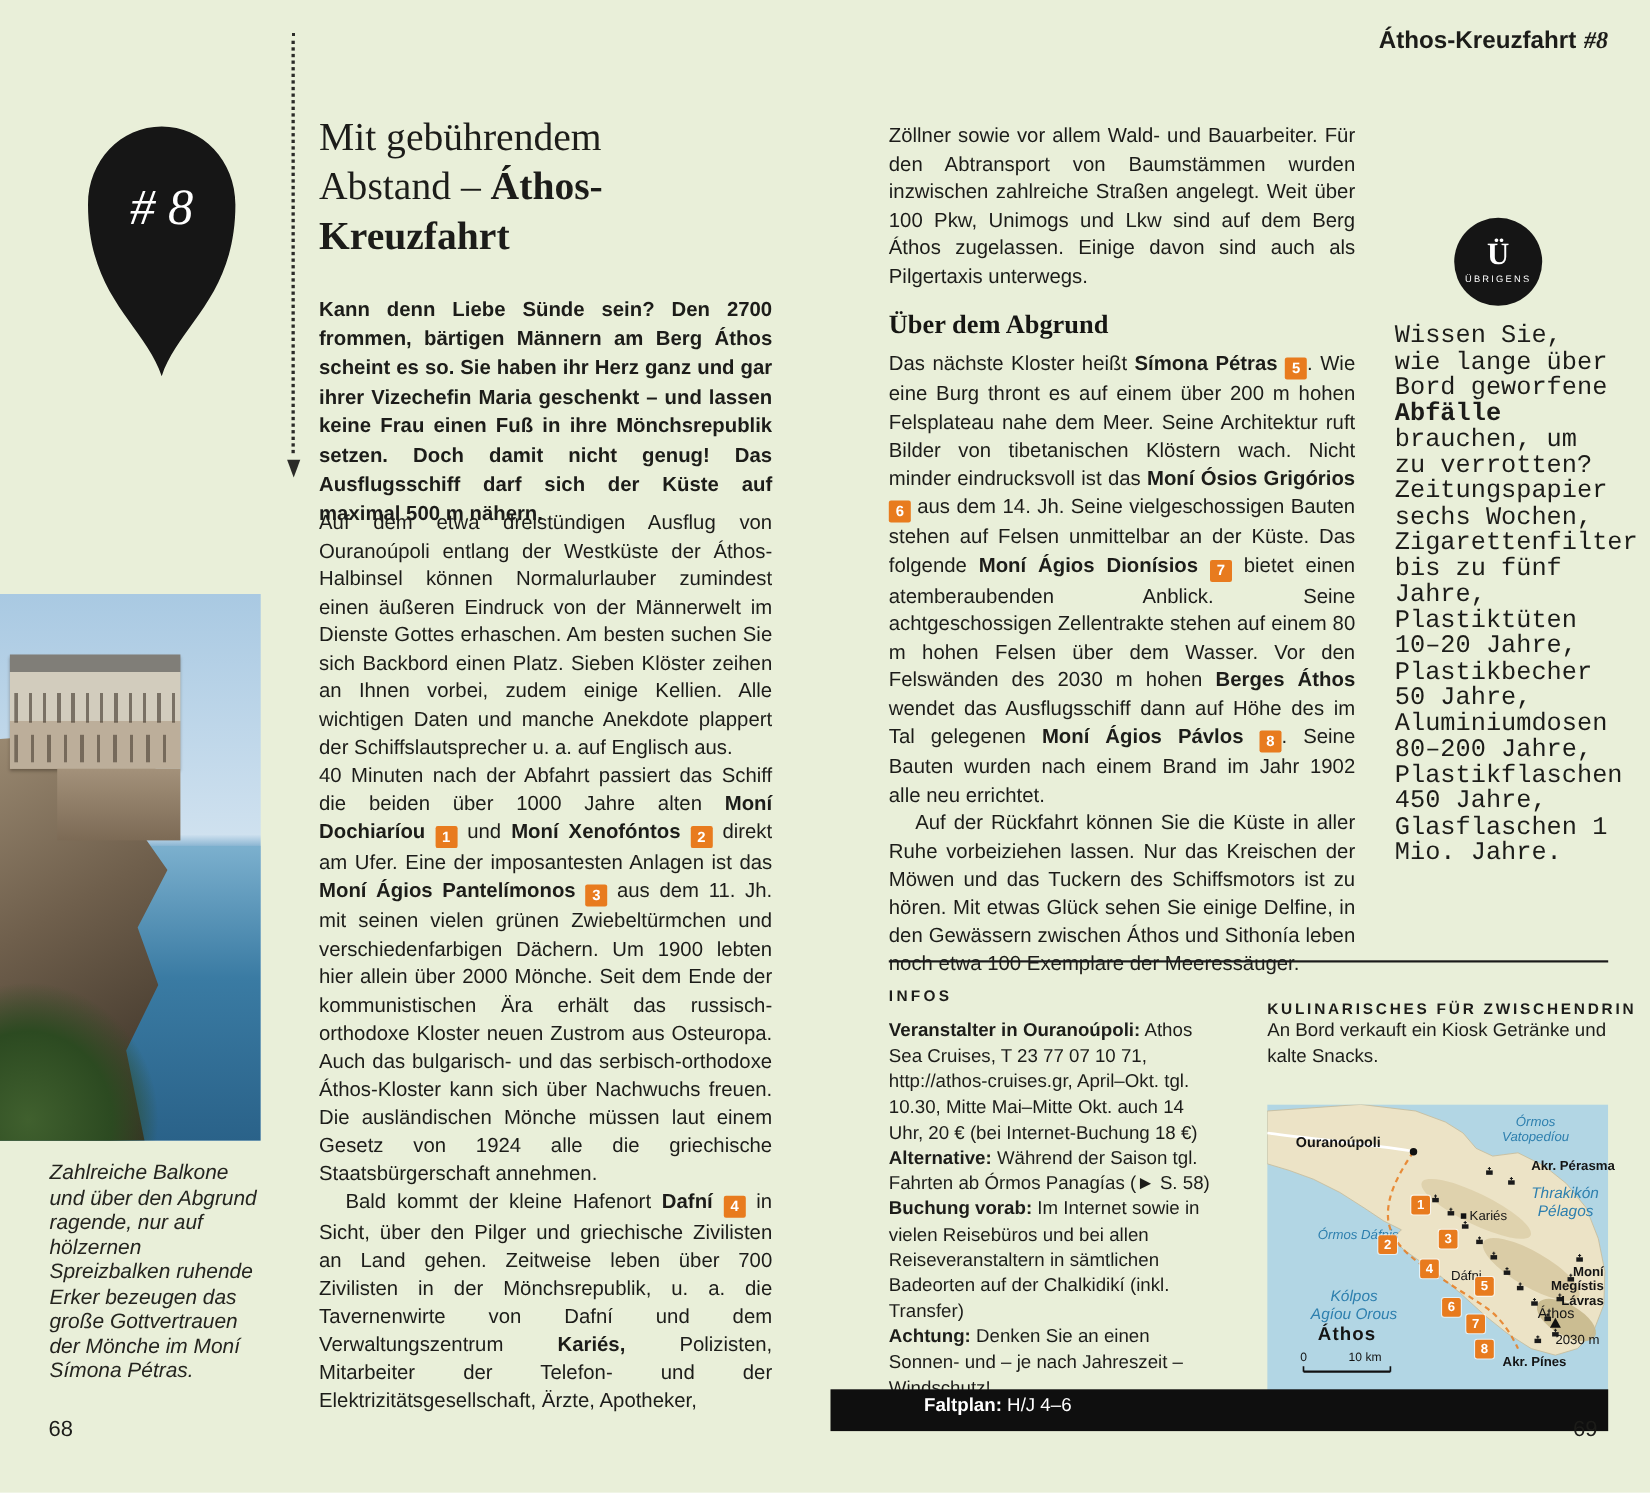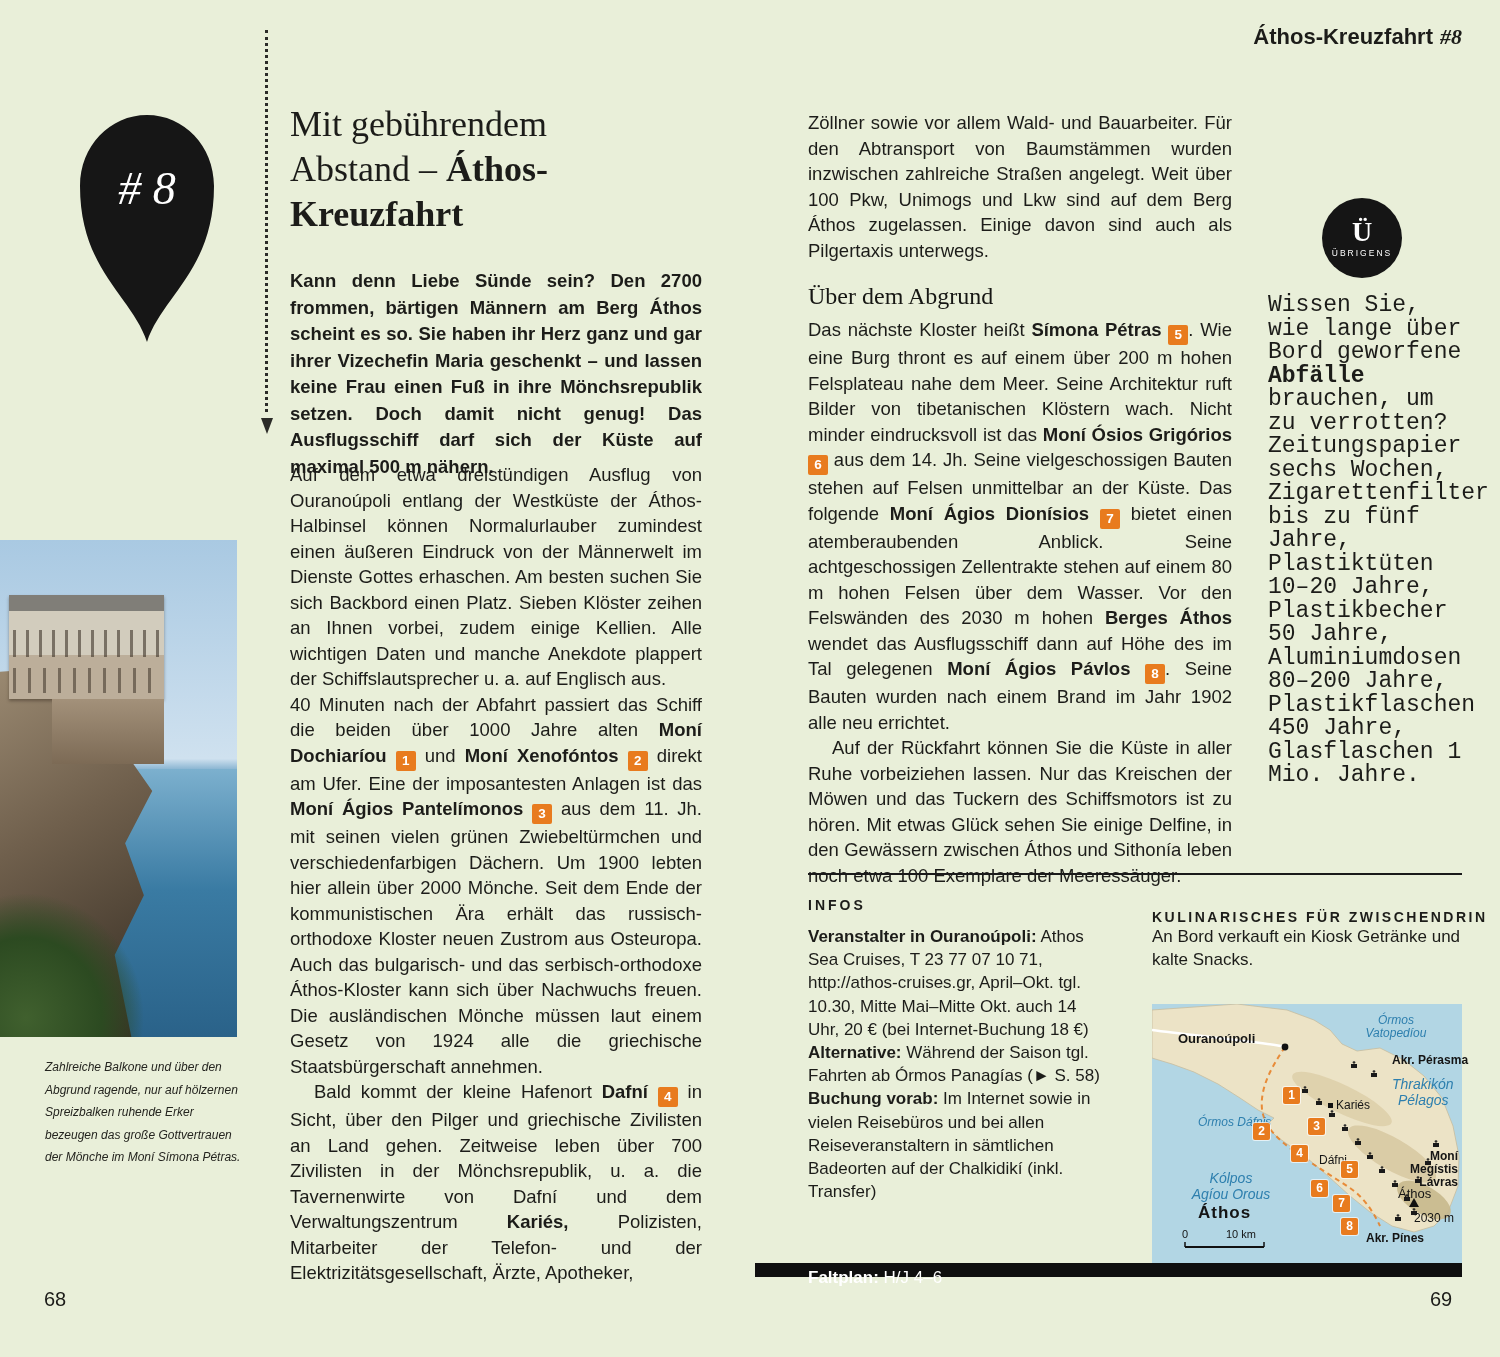--- a/index.html
+++ b/index.html
@@ -25,21 +25,21 @@
 3;}
   .article-title b{font-weight:bold;}
   .intro{position:absolute;left:290px;top:268px;width:412px;font-weight:bold;
          font-size:18.5px;line-height:26.5px;text-align:justify;hyphens:auto;}
 
   .col1{position:absolute;left:290px;top:462px;width:412px;}
   .col2{position:absolute;left:808px;top:110px;width:424px;}
   p.body{margin:0;font-size:18.5px;line-height:25.5px;text-align:justify;hyphens:auto;}
   p.indent{text-indent:24px;}
   h2.sub{margin:18px 0 6px 0;font-family:"Liberation Serif",serif;font-size:24px;
-         line-height:30px;font-weight:normal;color:#161613;}
+         line-height:30px;font-weight:bold;color:#161613;}
 
   .badge{display:inline-block;width:20px;height:20px;line-height:20px;background:#e87b1e;
          color:#fff;font-weight:bold;font-style:normal;font-size:13.5px;text-align:center;
          border-radius:2px;vertical-align:-3px;text-indent:0;}
 
   
   .photo{position:absolute;left:0;top:540px;width:237px;height:497px;overflow:hidden;
          background:linear-gradient(180deg,#a9c9e2 0%,#cfe1ef 44%,#8fb8d4 46%);}
   .ph-sea{position:absolute;left:0;top:46%;width:100%;height:54%;
           background:linear-gradient(180deg,#7cb0ce 0%,#3a7ba3 45%,#2a6289 100%);}
@@ -52,21 +52,21 @@
            background:linear-gradient(180deg,#807e78 0 15%,#d2ccbd 15% 58%,#bcae9a 58% 100%);
            box-shadow:0 2px 3px rgba(40,30,20,.4);}
   .ph-win{position:absolute;left:2%;right:2%;top:34%;height:26%;
           background:repeating-linear-gradient(90deg,rgba(48,38,28,.55) 0 3px,transparent 3px 13px);}
   .ph-win2{position:absolute;left:2%;right:2%;top:70%;height:24%;
            background:repeating-linear-gradient(90deg,rgba(48,38,28,.5) 0 3px,transparent 3px 15px);}
   .ph-wing{position:absolute;left:22%;top:32%;width:47%;height:13%;
            background:linear-gradient(180deg,#a3917a,#7c6a55);}
 
   .caption{position:absolute;left:45px;top:1056px;width:198px;font-style:italic;
-           font-size:12px;line-height:22.5px;color:#24241f;}
+           font-size:19px;line-height:22.5px;color:#24241f;}
 
   
   .uebrigens-circle{position:absolute;left:1322px;top:198px;width:80px;height:80px;
                     border-radius:50%;background:#151515;color:#fff;display:flex;
                     flex-direction:column;align-items:center;justify-content:center;}
   .uebrigens-circle .u{font-family:"Liberation Serif",serif;font-size:28px;line-height:28px;font-weight:bold;}
   .uebrigens-circle .lbl{font-size:8.5px;letter-spacing:2px;margin-top:2px;}
   .uebrigens-text{position:absolute;left:1268px;top:294px;width:196px;
                   font-size:23px;line-height:23.5px;font-family:Liberation Mono, monospace;}
 
@@ -88,22 +88,22 @@
   .ital{}
   .ctr{text-align:center;white-space:normal;}
   .rgt{text-align:right;white-space:normal;}
   .big-region{font-size:17px;font-weight:bold;letter-spacing:1px;}
   .sm{font-size:11px;}
   .map-badge{position:absolute;width:17px;height:17px;line-height:17px;background:#e87b1e;
              color:#fff;font-weight:bold;font-size:12px;text-align:center;border-radius:2px;
              box-shadow:0 0 0 1px rgba(255,255,255,.65);}
 
   
-  .faltplan{position:absolute;left:755px;top:1263px;width:707px;height:14px;background:#0f0f0f;
-            color:#fff;font-size:17px;line-height:29px;padding-left:53px;box-sizing:border-box;}
+  .faltplan{position:absolute;left:755px;top:1263px;width:707px;height:38px;background:#0f0f0f;
+            color:#fff;font-size:17px;line-height:29px;padding-left:85px;box-sizing:border-box;}
   .faltplan b{font-weight:bold;}
 
   .pagenum{position:absolute;top:1288px;font-size:20px;color:#1c1c19;}
   .pn-left{left:44px;}
   .pn-right{left:1430px;}
 </style>
 </head>
 <body>
 
 <div class="page">
@@ -155,20 +155,21 @@
     <div class="lbl">ÜBRIGENS</div>
   </div>
   <div class="uebrigens-text"><span>Wissen Sie, wie lange über Bord geworfene </span><b>Abfälle</b><span> brauchen, um zu verrotten? Zeitungspapier sechs Wochen, Zigarettenfilter bis zu fünf Jahre, Plastiktüten 10–20 Jahre, Plastikbecher 50 Jahre, Aluminiumdosen 80–200 Jahre, Plastikflaschen 450 Jahre, Glasflaschen 1 Mio. Jahre.</span></div>
 
   <div class="infos-rule"></div>
   <div class="infos-head">INFOS</div>
   <div class="infos-body">
     <p><b>Veranstalter in Ouranoúpoli:</b><span> Athos Sea Cruises, T 23 77 07 10 71, http://athos-cruises.gr, April–Okt. tgl. 10.30, Mitte Mai–Mitte Okt. auch 14 Uhr, 20 € (bei Internet-Buchung 18 €)</span></p>
     <p><b>Alternative:</b><span> Während der Saison tgl. Fahrten ab Órmos Panagías (► S. 58)</span></p>
     <p><b>Buchung vorab:</b><span> Im Internet sowie in vielen Reisebüros und bei allen Reiseveranstaltern in sämtlichen Badeorten auf der Chalkidikí (inkl. Transfer)</span></p>
+    <p><b>Achtung:</b><span> Denken Sie an einen Sonnen- und – je nach Jahreszeit – Windschutz!</span></p>
   </div>
 
   <div class="kulin-head">KULINARISCHES FÜR ZWISCHENDRIN</div>
   <p class="kulin-body">An Bord verkauft ein Kiosk Getränke und kalte Snacks.</p>
 
   <div class="map">
     <svg class="base" width="310" height="260" viewBox="0 0 310 260">
       <defs>
         <g id="mon">
           <rect x="0" y="3" width="6" height="4" fill="#1a1a1a"></rect>

